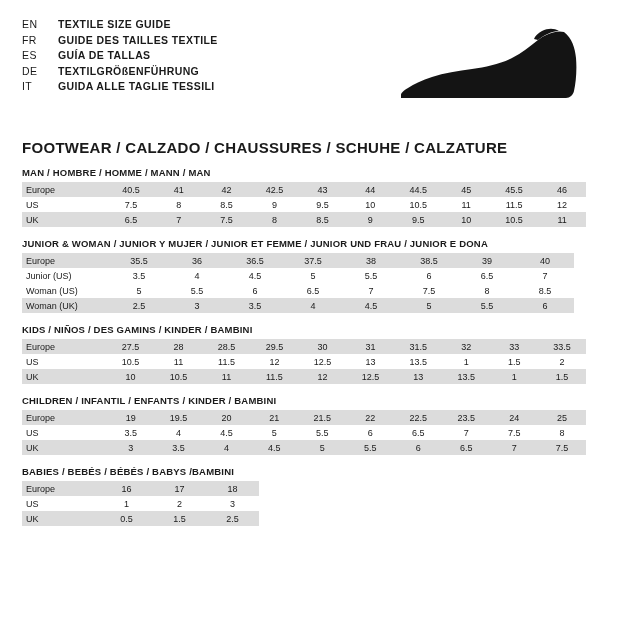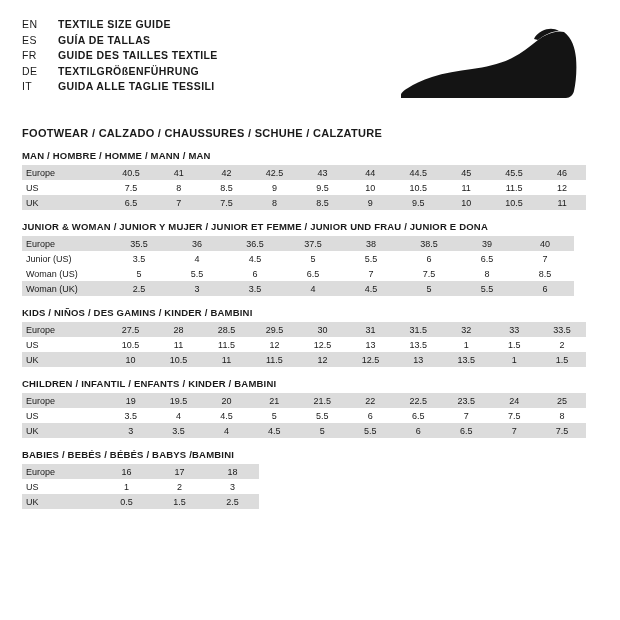--- a/index.html
+++ b/index.html
@@ -53,22 +53,22 @@
   .shoe-wrap {
     width: 190px;
     height: 78px;
     margin-right: 8px;
     margin-top: 4px;
   }
   .shoe-wrap svg { display: block; }
 
   
   .category-title {
-    margin-top: 27px;
-    font-size: 11px;
+    margin-top: 39px;
+    font-size: 15px;
     font-weight: bold;
     letter-spacing: 0.3px;
   }
 
   
   .block {
     margin-top: 11px;
   }
   .block-title {
     font-size: 9.5px;
@@ -109,26 +109,26 @@
 
 <div class="page">
 
   <div class="header">
     <div class="lang-block">
       <div class="lang-row">
         <span class="lang-code">EN</span>
         <span class="lang-title">TEXTILE SIZE GUIDE</span>
       </div>
       <div class="lang-row">
+        <span class="lang-code">FR</span>
+        <span class="lang-title">GUIDE DES TAILLES TEXTILE</span>
+      </div>
+      <div class="lang-row">
         <span class="lang-code">ES</span>
         <span class="lang-title">GUÍA DE TALLAS</span>
-      </div>
-      <div class="lang-row">
-        <span class="lang-code">FR</span>
-        <span class="lang-title">GUIDE DES TAILLES TEXTILE</span>
       </div>
       <div class="lang-row">
         <span class="lang-code">DE</span>
         <span class="lang-title">TEXTILGRÖßENFÜHRUNG</span>
       </div>
       <div class="lang-row">
         <span class="lang-code">IT</span>
         <span class="lang-title">GUIDA ALLE TAGLIE TESSILI</span>
       </div>
     </div>

